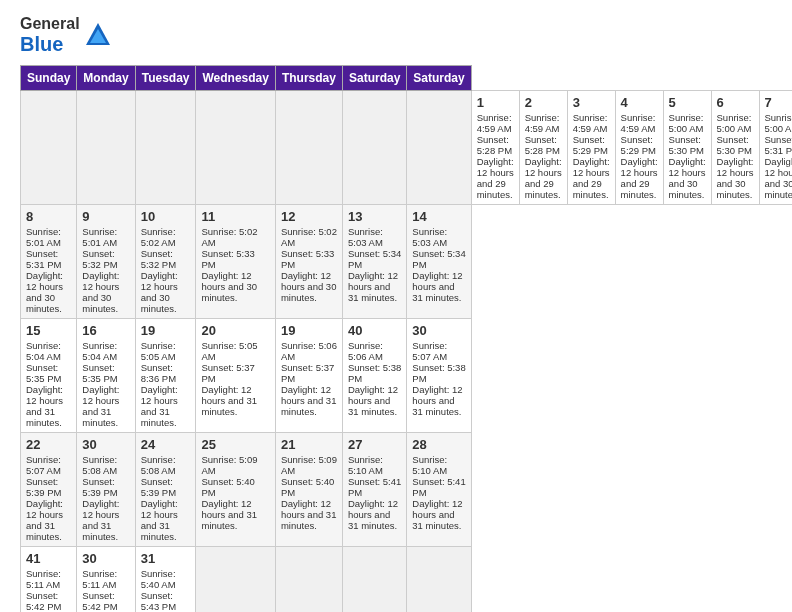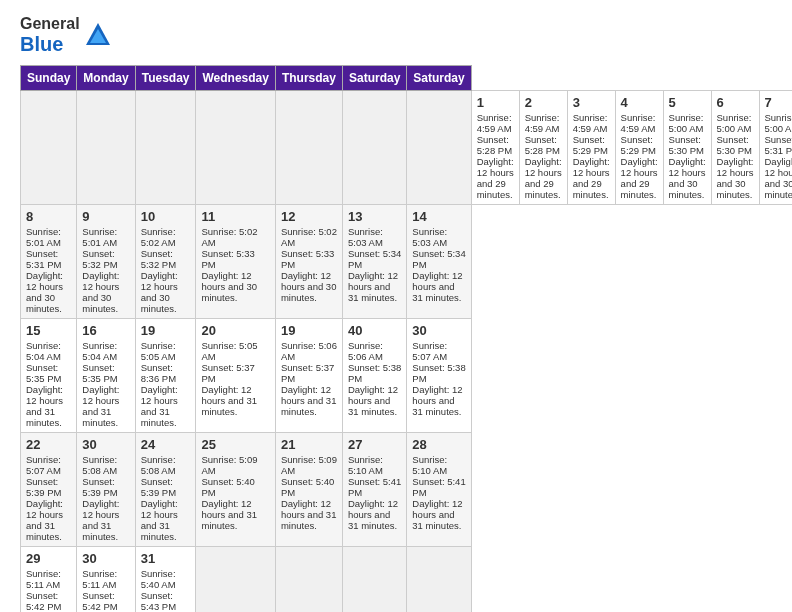--- a/index.html
+++ b/index.html
@@ -164,21 +164,21 @@
         <tr>
           <td><span class="day-number">22</span><span>Sunrise: 5:07 AM</span><br><span>Sunset: 5:39 PM</span><br><span>Daylight: 12 hours and 31 minutes.</span></td>
           <td><span class="day-number">30</span><span>Sunrise: 5:08 AM</span><br><span>Sunset: 5:39 PM</span><br><span>Daylight: 12 hours and 31 minutes.</span></td>
           <td><span class="day-number">24</span><span>Sunrise: 5:08 AM</span><br><span>Sunset: 5:39 PM</span><br><span>Daylight: 12 hours and 31 minutes.</span></td>
           <td><span class="day-number">25</span><span>Sunrise: 5:09 AM</span><br><span>Sunset: 5:40 PM</span><br><span>Daylight: 12 hours and 31 minutes.</span></td>
           <td><span class="day-number">21</span><span>Sunrise: 5:09 AM</span><br><span>Sunset: 5:40 PM</span><br><span>Daylight: 12 hours and 31 minutes.</span></td>
           <td><span class="day-number">27</span><span>Sunrise: 5:10 AM</span><br><span>Sunset: 5:41 PM</span><br><span>Daylight: 12 hours and 31 minutes.</span></td>
           <td><span class="day-number">28</span><span>Sunrise: 5:10 AM</span><br><span>Sunset: 5:41 PM</span><br><span>Daylight: 12 hours and 31 minutes.</span></td>
         </tr>
         <tr class="last-row">
-          <td><span class="day-number">29</span><span>Sunrise: 5:11 AM</span><br><span>Sunset: 5:42 PM</span><br></td>
+          <td><span class="day-number">41</span><span>Sunrise: 5:11 AM</span><br><span>Sunset: 5:42 PM</span><br></td>
           <td><span class="day-number">30</span><span>Sunrise: 5:11 AM</span><br><span>Sunset: 5:42 PM</span><br></td>
           <td><span class="day-number">31</span><span>Sunrise: 5:40 AM</span><br><span>Sunset: 5:43 PM</span><br></td>
           <td class="empty-cell"></td>
           <td class="empty-cell"></td>
           <td class="empty-cell"></td>
           <td class="empty-cell"></td>
         </tr>
       </tbody>
   </table>
 </div>

